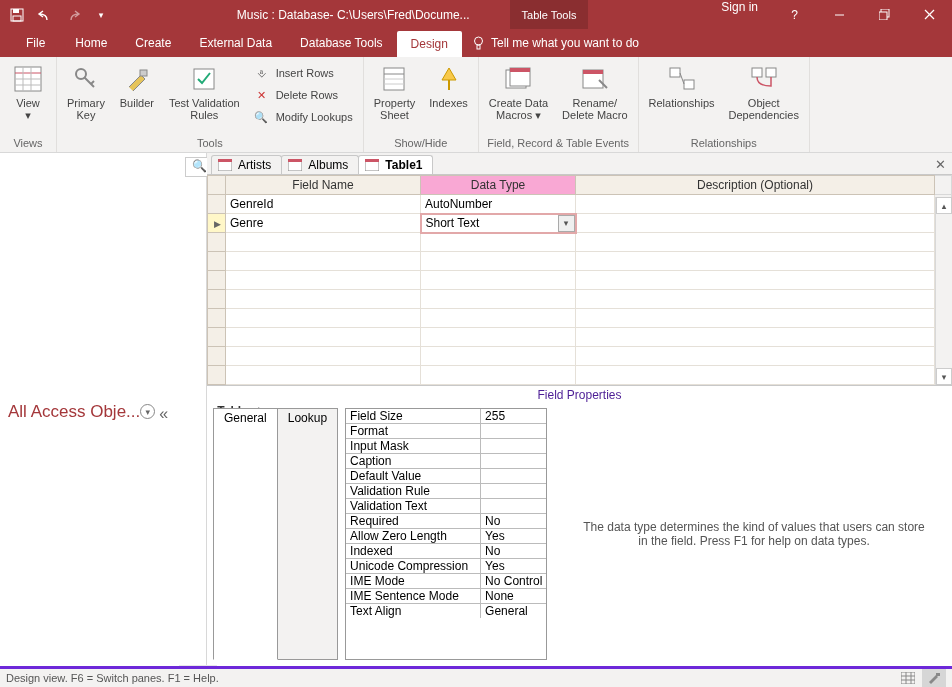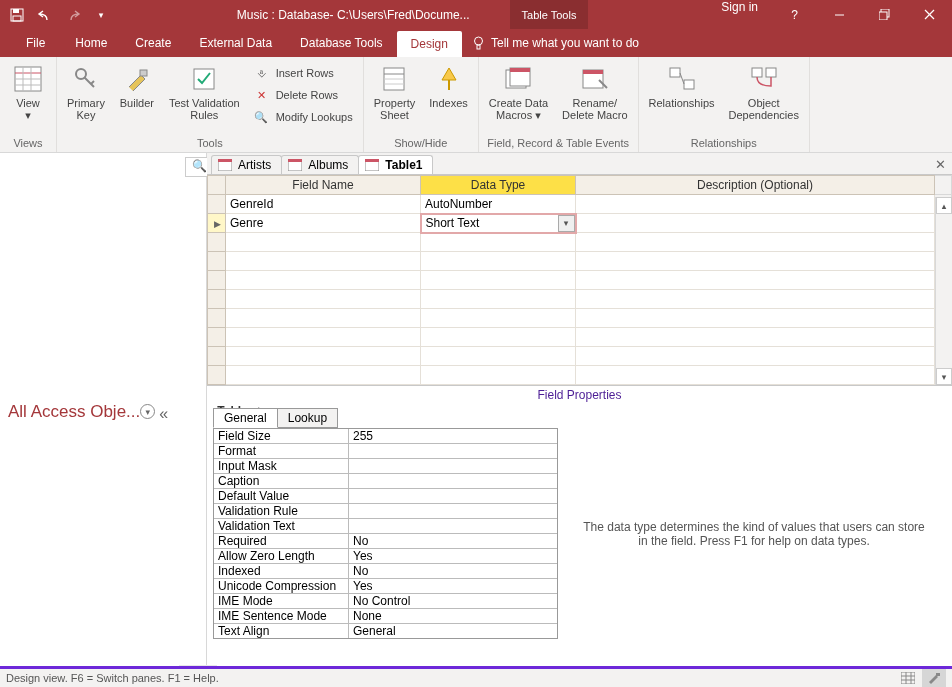--- a/index.html
+++ b/index.html
@@ -54,40 +54,40 @@
 .main { flex:1; display:flex; flex-direction:column; position:relative; }
 .doc-tabs { height:22px; border-bottom:1px solid #c8c8c8; display:flex; align-items:flex-end; padding-left:4px; gap:0; background:#f3f2f1; }
 .doc-tab { padding: 2px 10px 2px 6px; display:flex; align-items:center; gap:6px; border:1px solid #c8c8c8; border-bottom:none; font-size:12px; background:#f3f2f1; cursor:pointer; border-radius:3px 3px 0 0; margin-right:-1px; }
 .doc-tab.active { background:#fff; font-weight:bold; }
 .doc-close { position:absolute; right:6px; top:4px; font-size:13px; color:#666; cursor:pointer; }
 
 
 .grid-area { position:relative; }
 .grid { width:100%; border-collapse:collapse; table-layout:fixed; }
 .grid th { background:#f4efe7; border:1px solid #ccc3b6; font-size:12px; font-weight:normal; padding:2px 4px; height:19px; color:#333; }
-.grid th.dt { background:#fde047; }
+.grid th.dt { background:#f9a8d4; }
 .grid td { border:1px solid #e5e0d8; font-size:12px; padding:1px 4px; height:19px; background:#fff; }
 .grid td.rowsel { width:18px; background:#f4efe7; border-color:#ccc3b6; }
 .grid tr.active td.rowsel { background:#fff7c8; }
 .grid tr.active td.rowsel::before { content:"▶"; color:#666; font-size:9px; margin-left:2px; }
 .colw-sel { width:18px; }
 .colw-fn { width:195px; }
 .colw-dt { width:155px; }
 .colw-desc { }
 .dt-cell { border:2px solid #e2a8a9 !important; position:relative; background:#fff; }
 .dt-cell .dd { position:absolute; right:0; top:0; width:17px; height:17px; border:1px solid #aaa; background:#efefef; display:flex; align-items:center; justify-content:center; font-size:9px; color:#555; cursor:pointer; }
 .vscroll { position:absolute; right:0; top:22px; bottom:0; width:17px; background:#f3f2f1; border-left:1px solid #d8d8d8; }
 .vscroll .arrow { height:17px; border:1px solid #ccc; background:#fff; display:flex; align-items:center; justify-content:center; font-size:9px; color:#555; cursor:pointer; }
 .vscroll .arrow.bot { position:absolute; bottom:0; left:0; right:0; }
 
 
 .field-props { border-top:1px solid #c8c8c8; flex:1; display:flex; flex-direction:column; }
 .fp-title { text-align:center; font-size:12px; color:#4c1d95; padding:2px 0; }
 .fp-body { flex:1; display:flex; padding: 4px 6px 6px 6px; gap:4px; }
-.fp-left { width:345px; display:flex; flex-direction:column; }
+.fp-left { width:345px; display:flex; flex-direction:row;gap:8px; }
 .fp-tabs { display:flex; }
 .fp-tab { padding:2px 10px; border:1px solid #999; font-size:12px; background:#f3f2f1; cursor:pointer; margin-right:-1px; }
 .fp-tab.active { background:#fff; border-bottom-color:#fff; position:relative; z-index:1; }
 .fp-grid { border:1px solid #999; font-size:12px; }
 .fp-row { display:flex; border-bottom:1px solid #bbb; }
 .fp-row:last-child { border-bottom:none; }
 .fp-key { width:135px; padding:0 4px; border-right:1px solid #bbb; }
 .fp-val { flex:1; padding:0 4px; }
 .fp-right { flex:1; display:flex; align-items:center; justify-content:center; padding:10px 20px; }
 .fp-help { font-size:12px; color:#555; text-align:center; }

